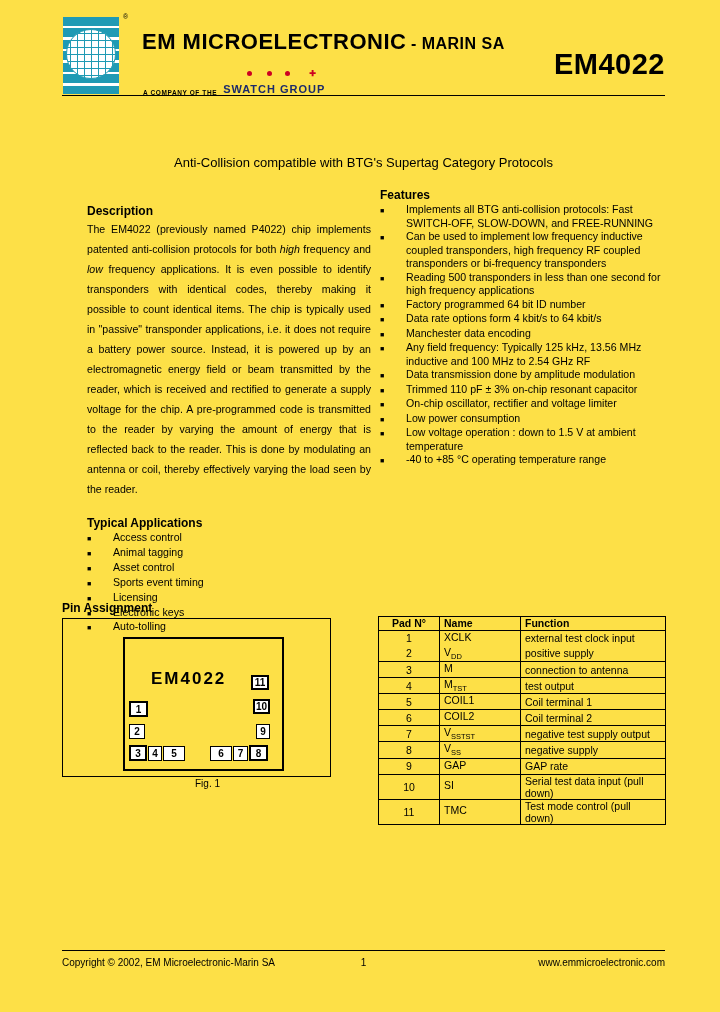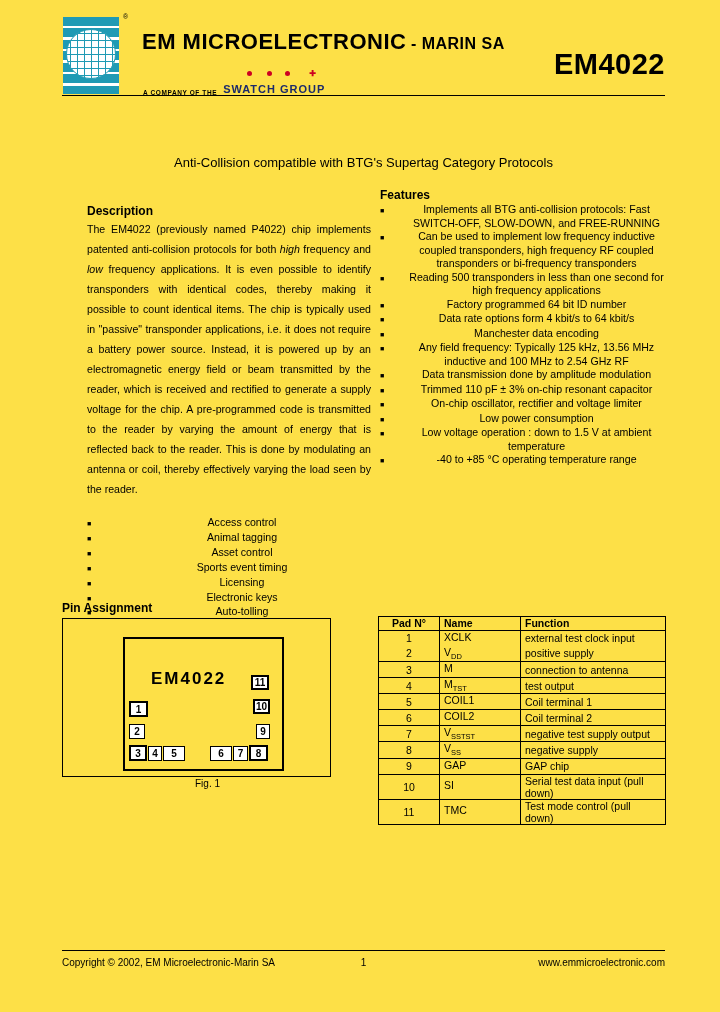--- a/index.html
+++ b/index.html
@@ -39,21 +39,21 @@
   .doc-subtitle{position:absolute;left:62px;width:603px;top:155px;text-align:center;font-size:13px;font-weight:normal;}
   
   .col-left{position:absolute;left:62px;top:204px;width:284px;margin-left:25px;}
   .col-right{position:absolute;left:380px;top:188px;width:287px;}
   .section-heading{font-size:12px;font-weight:bold;margin:0 0 1px 0;}
   .body-text{font-size:10.6px;line-height:20px;text-align:justify;}
   .apps-block{margin-top:17px;}
   .bullet-row{display:flex;font-size:10.6px;line-height:13.5px;}
   .apps-block .bullet-row{line-height:13.9px;}
   .bullet{flex:none;width:26px;font-size:7px;line-height:inherit;padding-top:1px;}
-  .bullet-text{flex:1;text-align:center;}
+  .bullet-text{flex:1;}
   
   .pin-heading{position:absolute;left:62px;top:601px;font-size:12px;font-weight:bold;}
   .fig-box{position:absolute;left:62px;top:618px;width:267px;height:157px;border:1px solid #000;}
   .chip-box{position:absolute;left:60px;top:18px;width:157px;height:130px;border:2px solid #000;box-sizing:content-box;}
   .chip-label{position:absolute;left:26px;top:30px;font-size:17px;font-weight:bold;letter-spacing:2px;}
   .pin{position:absolute;border:1px solid #000;font-size:10px;font-weight:bold;text-align:center;
        display:flex;align-items:center;justify-content:center;background:#fff;box-sizing:border-box;}
   .pin.thick{border-width:2px;}
   .p1 {left:4px;  top:62px; width:19px;height:16px;}
   .p2 {left:4px;  top:85px; width:16px;height:15px;}
@@ -113,20 +113,21 @@
   <div class="part-number">EM4022</div>
   <div class="header-rule"></div>
 
   <div class="doc-subtitle">Anti-Collision compatible with BTG's Supertag Category Protocols</div>
 
   <div class="col-left">
     <div class="section-heading">Description</div>
     <div class="body-text"><span>The EM4022 (previously named P4022) chip implements patented anti-collision protocols for both </span><span class="it">high</span><span> frequency and </span><span class="it">low</span><span> frequency applications. It is even possible to identify transponders with identical codes, thereby making it possible to count identical items. The chip is typically used in "passive" transponder applications, i.e. it does not require a battery power source. Instead, it is powered up by an electromagnetic energy field or beam transmitted by the reader, which is received and rectified to generate a supply voltage for the chip.  A pre-programmed code is transmitted to the reader by varying the amount of energy that is reflected back to the reader. This is done by modulating an antenna or coil, thereby effectively varying the load seen by the reader.</span></div>
 
     <div class="apps-block">
+      <div class="section-heading">Typical Applications</div>
       <div class="bullet-row">
           <span class="bullet">■</span>
           <span class="bullet-text">Access control</span>
         </div>
       <div class="bullet-row">
           <span class="bullet">■</span>
           <span class="bullet-text">Animal tagging</span>
         </div>
       <div class="bullet-row">
           <span class="bullet">■</span>
@@ -269,21 +270,21 @@
       <td>negative test supply output</td>
     </tr>
     <tr>
       <td class="c">8</td>
       <td><span>V</span><sub>SS</sub></td>
       <td>negative supply</td>
     </tr>
     <tr>
       <td class="c">9</td>
       <td><span>GAP</span><sub></sub></td>
-      <td>GAP chip</td>
+      <td>GAP rate</td>
     </tr>
     <tr>
       <td class="c">10</td>
       <td><span>SI</span><sub></sub></td>
       <td>Serial test data input (pull down)</td>
     </tr>
     <tr>
       <td class="c">11</td>
       <td><span>TMC</span><sub></sub></td>
       <td>Test mode control (pull down)</td>

